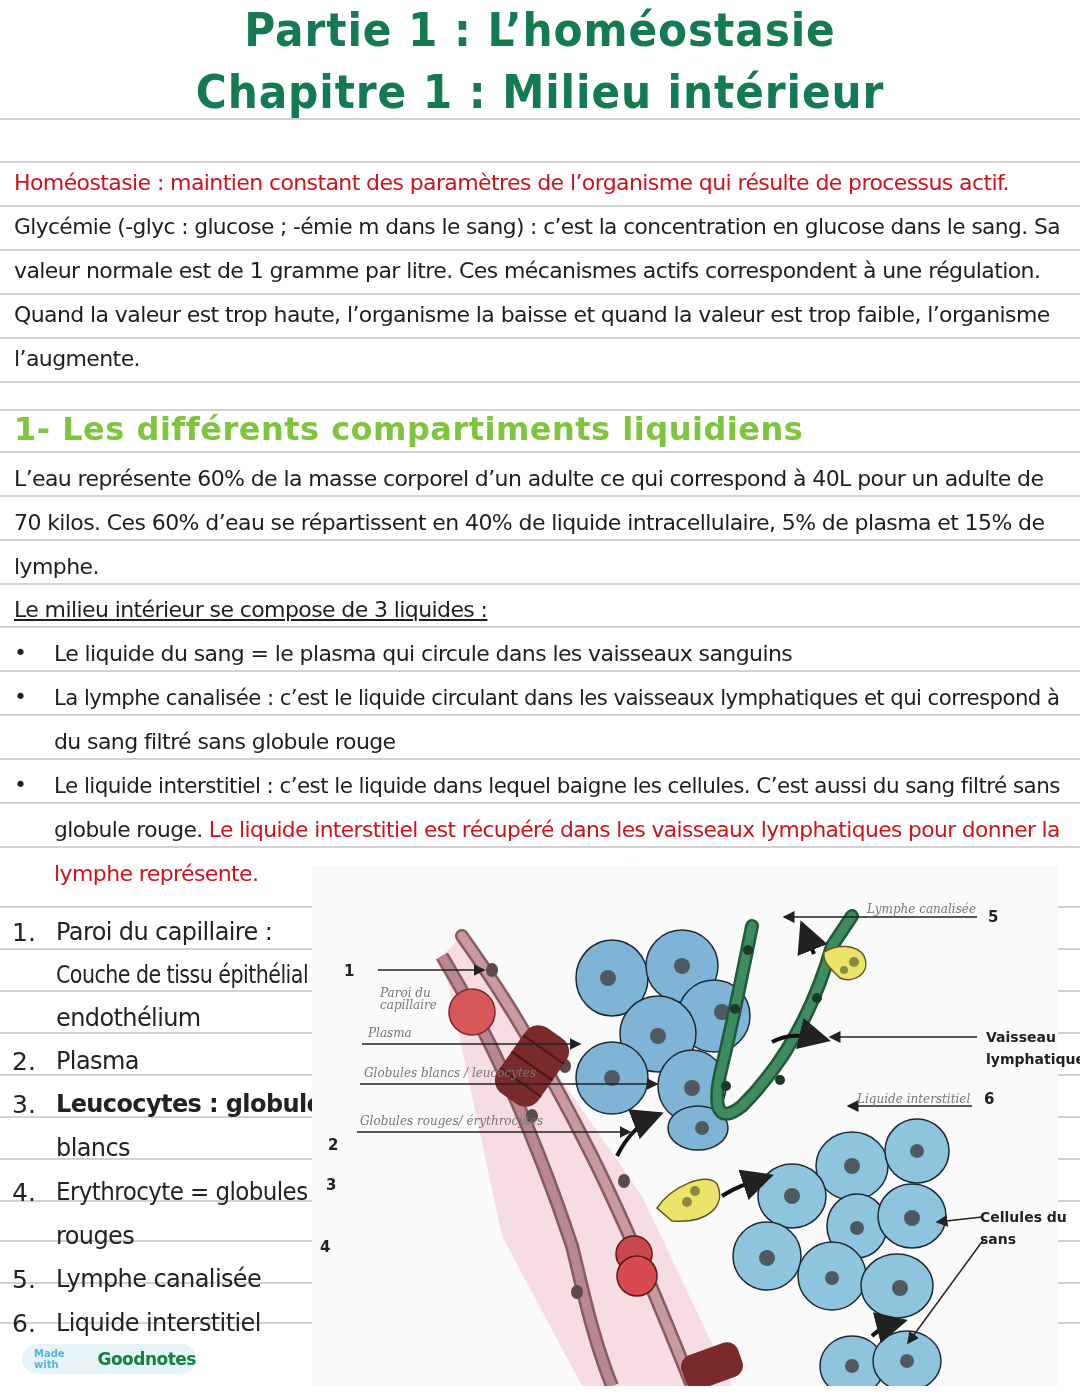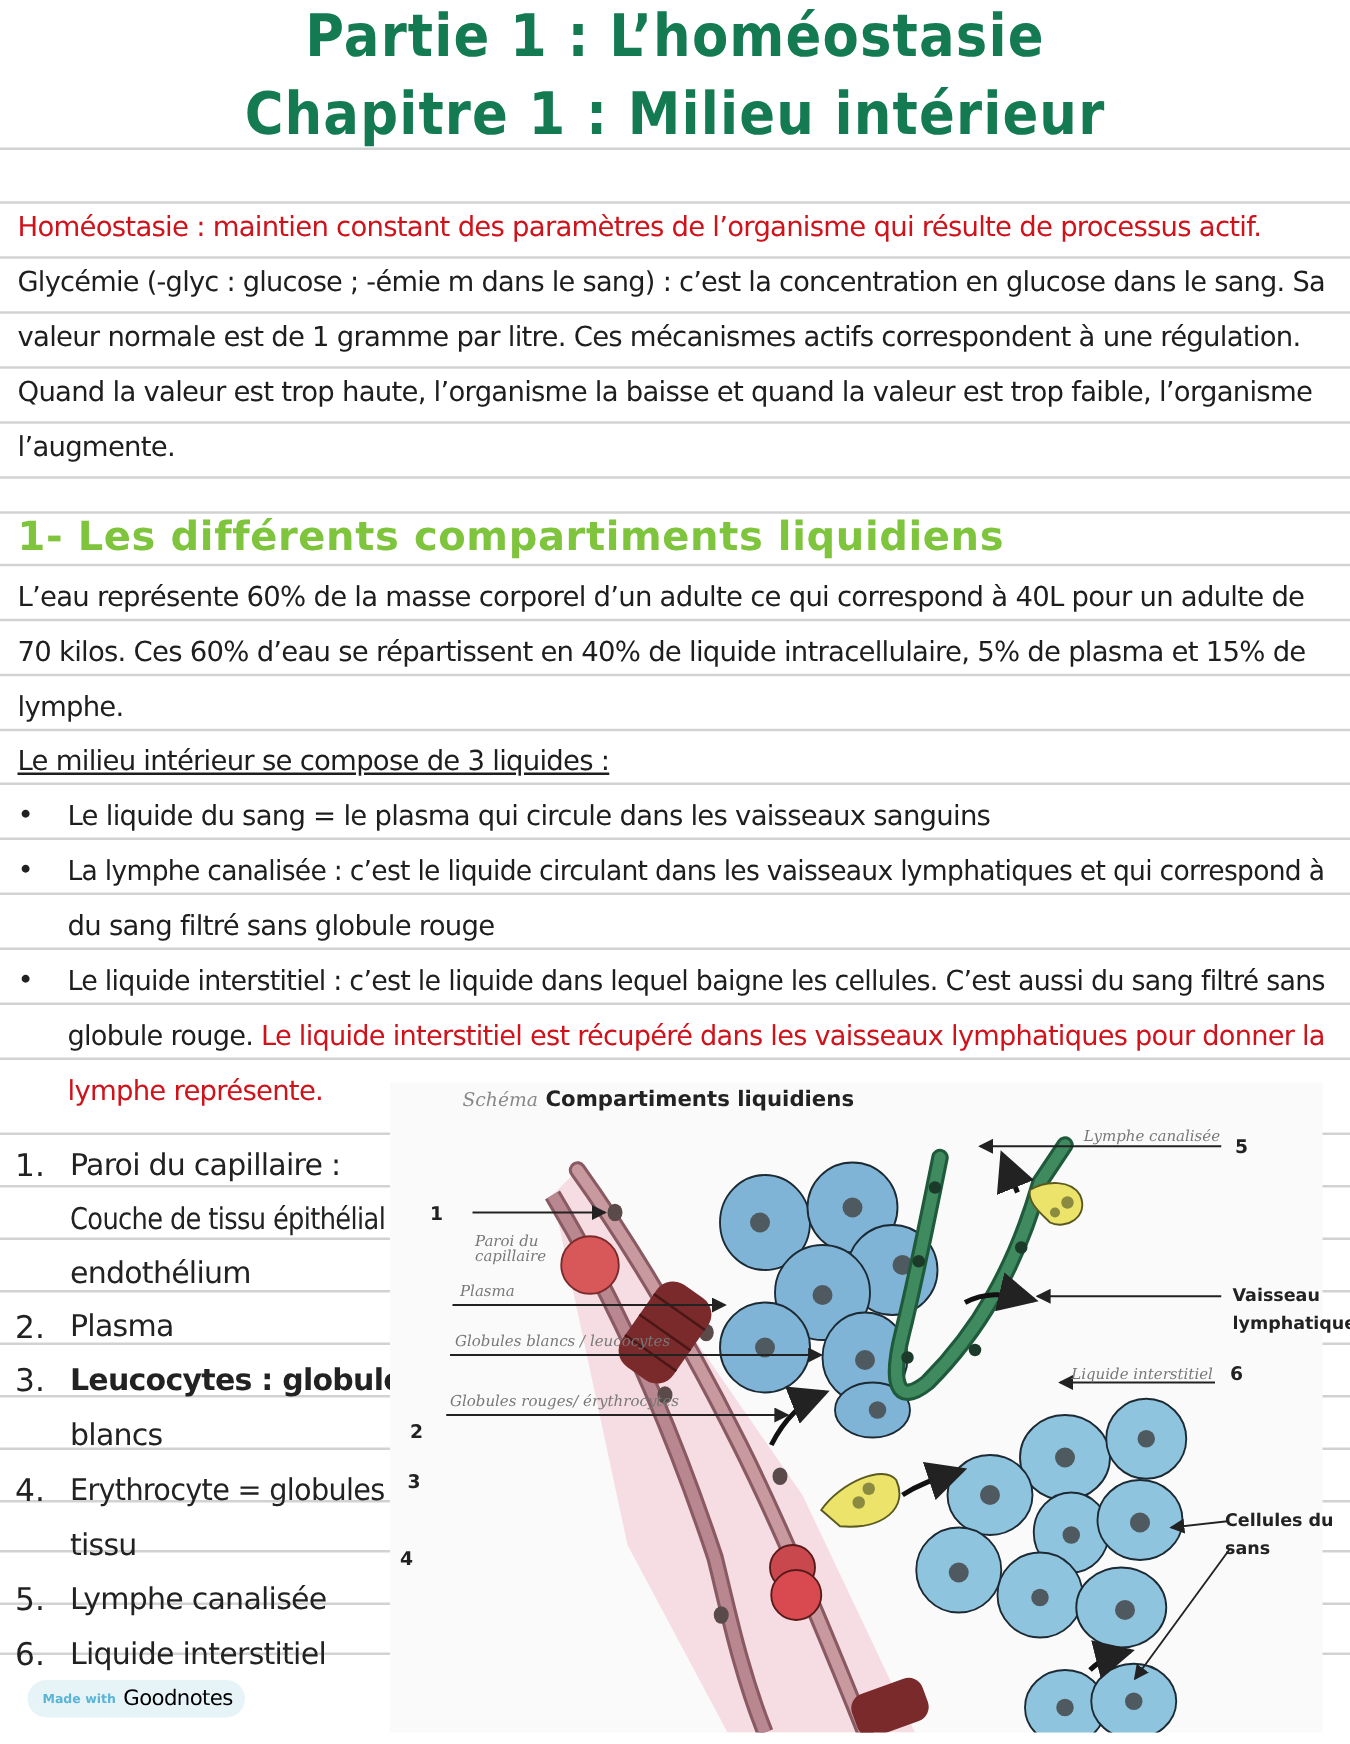--- a/index.html
+++ b/index.html
@@ -31,21 +31,21 @@
   .figure { position: absolute; left: 312px; top: 866px; width: 746px; height: 520px; background: #fbfafa; }
   .fig-title { position: absolute; left: 58px; top: 4px; font-size: 17px; font-weight: bold; color: #222; white-space: nowrap; }
   .fig-title .schema { font-family: "DejaVu Serif", serif; font-weight: normal; font-style: italic; color: #888; font-size: 15px; margin-right: 6px; }
   .fig-num { position: absolute; font-size: 15px; font-weight: bold; color: #222; }
   .fig-lbl { position: absolute; font-family: "DejaVu Serif", serif; font-style: italic; font-size: 12px; color: #777; white-space: nowrap; }
   .fig-bold { position: absolute; font-size: 14px; font-weight: bold; color: #222; line-height: 22px; white-space: nowrap; }
 
   .badge { position: absolute; left: 22px; top: 1344px; width: 174px; height: 30px; border-radius: 15px;
            background: #e6f4f8; display: flex; align-items: center; gap: 6px; padding-left: 12px; }
   .badge .s { font-size: 10px; font-weight: bold; color: #5ab4d6; }
-  .badge .b { font-size: 17px; font-weight: normal; color: #000000; letter-spacing: -0.5px; }
+  .badge .b { font-size: 17px; font-weight: bold; color: #15803d; letter-spacing: -0.5px; }
 </style>
 </head>
 <body>
 
 <div class="rules">
   <div class="rule" style="top:118px"></div>
   <div class="rule" style="top:161px"></div>
   <div class="rule" style="top:205px"></div>
   <div class="rule" style="top:249px"></div>
   <div class="rule" style="top:293px"></div>
@@ -112,33 +112,30 @@
 
   <div class="num" style="top:1047px;">2.</div>
   <div class="numtxt" style="top:1047px;">Plasma</div>
 
   <div class="num" style="top:1090px;">3.</div>
   <div class="numtxt" style="top:1090px;font-weight:bold;">Leucocytes : globules</div>
   <div class="numtxt" style="top:1134px;">blancs</div>
 
   <div class="num" style="top:1178px;">4.</div>
   <div class="numtxt" style="top: 1178px; transform-origin: left center; transform: scaleX(0.958);">Erythrocyte = globules</div>
-  <div class="numtxt" style="top:1222px;">tissu</div>
+  <div class="numtxt" style="top:1222px;">rouges</div>
 
   <div class="num" style="top:1265px;">5.</div>
   <div class="numtxt" style="top:1265px;">Lymphe canalisée</div>
 
   <div class="num" style="top:1309px;">6.</div>
   <div class="numtxt" style="top:1309px;">Liquide interstitiel</div>
 </div>
 
 <div class="figure">
-  <div class="fig-title">
-    <span class="schema">Schéma</span><span>Compartiments liquidiens</span>
-  </div>
 
   <svg width="746" height="520" viewBox="0 0 746 520" style="position:absolute;left:0;top:0">
     <defs>
       <marker id="ah" markerWidth="8" markerHeight="8" refX="7" refY="4" orient="auto">
         <path d="M0,0 L8,4 L0,8 z" fill="#222"></path>
       </marker>
     </defs>
 
     <path d="M150,70 L330,330 L420,520 L270,520 L190,370 L130,90 Z" fill="#f6dde3"></path>
 

